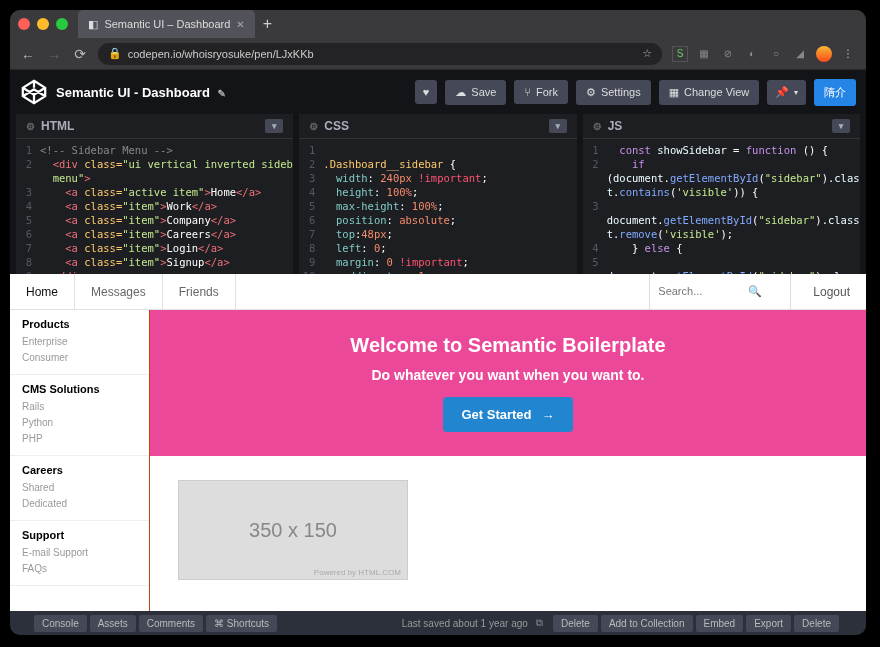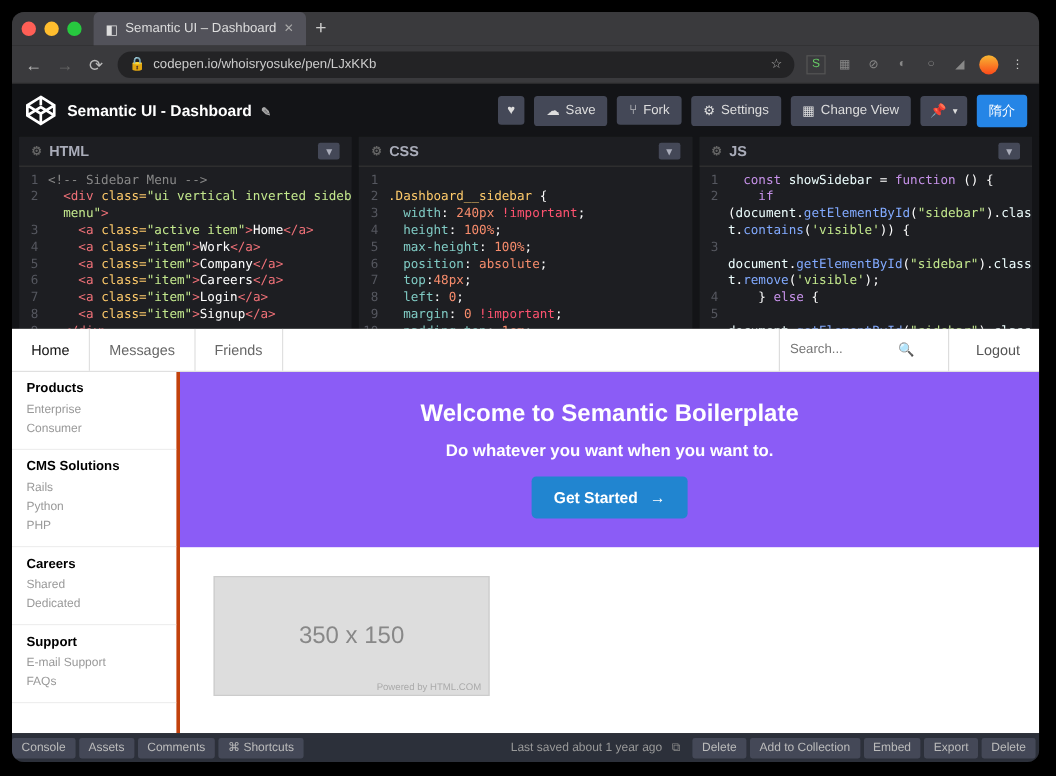--- a/index.html
+++ b/index.html
@@ -43,36 +43,36 @@
 .preview { flex: 1; background: #fff; display: flex; flex-direction: column; overflow: hidden; }
 .pv-top { height: 36px; display: flex; align-items: center; border-bottom: 1px solid #e0e0e0; }
 .pv-tabs { display: flex; height: 100%; }
 .pv-tab { font-size: 12px; color: #666; padding: 0 16px; display: flex; align-items: center; border-right: 1px solid #e0e0e0; }
 .pv-tab.act { color: #111; font-weight: 500; }
 .pv-sp { flex: 1; }
 .pv-search { display: flex; align-items: flex-start; border: 1px solid #ddd; border-radius: 3px; margin: 6px; padding: 16px 8px; width: 142px; font-size: 11px; color: #999; }
 .pv-search input { border: none; outline: none; font-size: 11px; width: 90px; }
 .pv-logout { font-size: 12px; color: #555; padding: 0 16px; }
 .pv-body { flex: 1; display: flex; overflow: hidden; }
-.pv-side { width: 140px; border-right: 3px solid #c2410c; font-size: 11px; overflow: hidden; }
+.pv-side { width: 140px; border-right: 1px solid #c2410c; font-size: 11px; overflow: hidden; }
 .pv-sec { padding: 8px 12px; border-bottom: 1px solid #eee; }
 .pv-sec .h { font-weight: 700; color: #000; font-size: 11px; margin-bottom: 4px; }
 .pv-sec .i { color: #999; font-size: 10px; line-height: 16px; }
 .pv-main { flex: 1; overflow: hidden; }
-.hero { background: #8b5cf6; color: #fff; text-align: center; padding: 24px 32px; }
+.hero { background: #ec4899; color: #fff; text-align: center; padding: 24px 32px; }
 .hero h1 { font-size: 20px; font-weight: 700; margin-bottom: 10px; }
 .hero h3 { font-size: 14px; font-weight: 700; margin-bottom: 14px; }
 .cta { background: #2185d0; color: #fff; border: none; padding: 10px 18px; font-size: 13px; border-radius: 4px; display: inline-flex; align-items: center; gap: 10px; font-weight: 600; }
 .content { padding: 24px 28px; display: flex; gap: 30px; }
 .content .txt { flex: 1; }
 .content h4 { font-size: 13px; font-weight: 700; margin-bottom: 8px; }
 .content p { font-size: 10.5px; color: #555; line-height: 1.5; }
 .placeholder { width: 230px; height: 100px; background: #ddd; border: 1px solid #ccc; color: #888; display: flex; flex-direction: column; align-items: center; justify-content: center; font-size: 20px; position: relative; }
 .placeholder .pw { position: absolute; bottom: 2px; right: 6px; font-size: 8px; color: #aaa; }
-.footer { background: #2c303a; height: 24px; display: flex; align-items: center; padding: 0 0; font-size: 10px; color: #bbb; gap: 2px; }
+.footer { background: #2c303a; height: 24px; display: flex; align-items: center; padding: 0 24px; font-size: 10px; color: #bbb; gap: 2px; }
 .fbtn { background: #444857; padding: 3px 8px; border-radius: 2px; margin-right: 3px; }
 .footer .sp { flex: 1; }
 .fstatus { color: #999; margin-right: 6px; }
 </style>
 </head>
 <body>
 
 <div class="window">
 
   <div class="titlebar">

